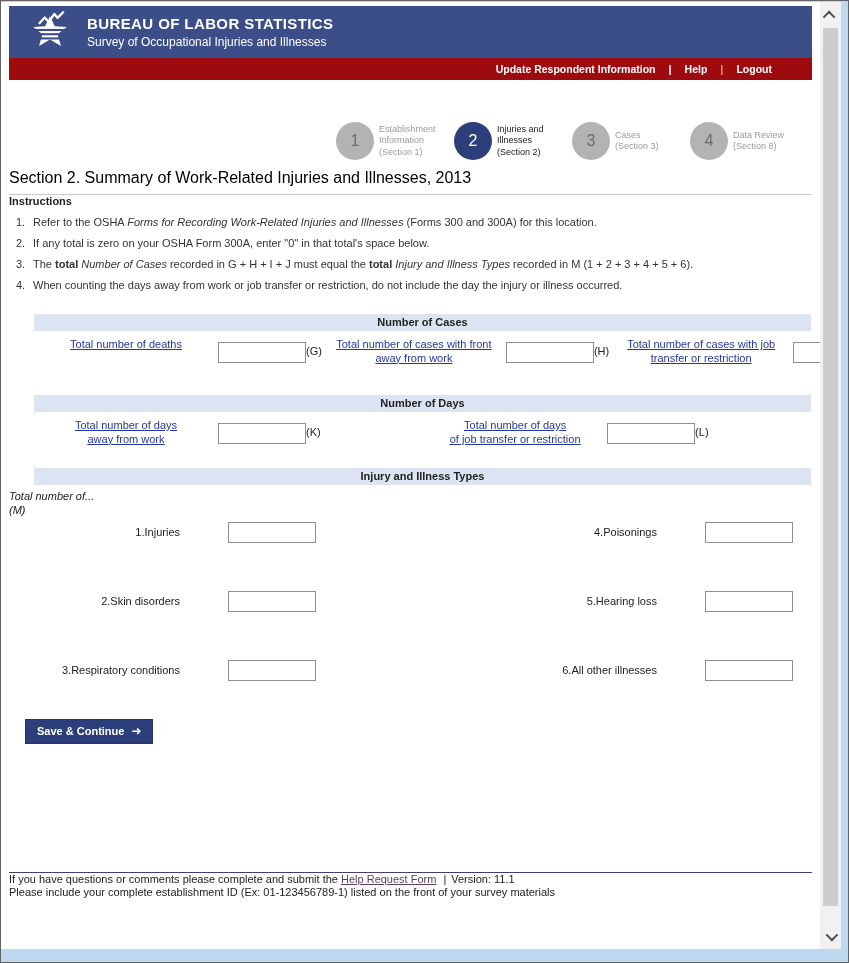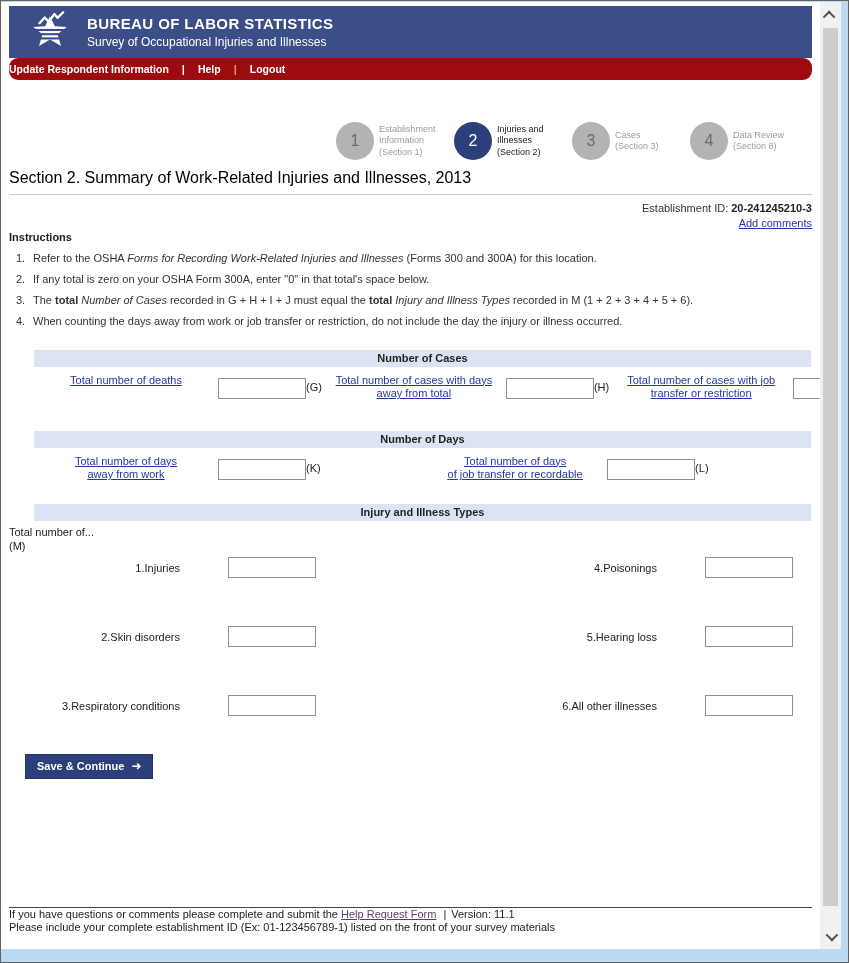--- a/index.html
+++ b/index.html
@@ -20,21 +20,21 @@
 
   .page { width:819px; padding:4px 8px 0 8px; }
 
   
   .hdr { height:52px; background:#3b4e87; display:flex; align-items:center; color:#fff; }
   .hdr-logo { margin-left:18px; width:46px; height:44px; flex:none; }
   .hdr-text { margin-left:14px; }
   .hdr-title { font-size:15px; font-weight:bold; letter-spacing:0.4px; }
   .hdr-sub { font-size:12px; margin-top:3px; }
 
-  .navbar { height:22px; background:#9e0b0f; display:flex; align-items:center; padding-right:40px;border-radius:9px; }
+  .navbar { height:22px; background:#9e0b0f; display:flex; justify-content:flex-end; align-items:center; padding-right:40px; }
   .nav-link { color:#fff; font-weight:bold; font-size:10.5px; text-decoration:none; cursor:pointer; }
   .nav-sep { color:#fff; font-weight:bold; margin:0 13px; }
   .nav-sep.gold { color:#e8a33d; }
 
   
   .steps { display:flex; margin:42px 0 0 327px; }
   .step { display:flex; align-items:center; width:118px; }
   .step-circle { width:38px; height:38px; border-radius:50%; background:#b3b3b3; color:#6b6b6b; font-size:16px; display:flex; align-items:center; justify-content:center; flex:none; }
   .step-label { font-size:9px; color:#9b9b9b; width:74px; margin-left:5px; line-height:1.25; }
   .step.active .step-circle { background:#2d3f7b; color:#fff; }
@@ -57,21 +57,21 @@
   .grid4 { display:grid; grid-template-columns:repeat(4,1fr); }
   .cell { display:flex; align-items:flex-start; padding-top:7px; }
   .cell-link { display:block; color:#2438a0; text-decoration:underline; text-align:center; width:184px; min-height:30px; line-height:1.25; cursor:pointer; }
   .cell-link div { text-decoration:underline; }
   .fbox { width:88px; height:21px; border:1px solid #8f8f8f; background:#fff; margin-top:4px; font-size:12px; padding:0 3px; }
   .cell-letter { margin-top:7px; color:#222; }
   .cell-j .fbox { margin-top:17px; }
 
   .sec { margin-top:19px; }
   .types-body { margin-top:4px; }
-  .types-intro { line-height:1.3; color:#222; }
+  .types-intro { line-height:1.3; color:#222;font-style:italic; }
   .types-grid { display:grid; grid-template-columns:171px 88px 293px 88px; column-gap:7px; row-gap:6px; align-items:center; margin-top:4px;gap:48px; }
   .t-label { text-align:right; color:#222; }
   .types-grid .fbox { margin-top:0; }
 
   .save-btn { margin:38px 0 0 16px; background:#2d3f7b; color:#fff; border:1px solid #24356b; font-weight:bold; font-size:11px; padding:4px 11px 5px 11px; cursor:pointer; display:inline-flex; align-items:center; font-family:inherit; }
   .save-arrow { margin-left:7px; font-size:12px; }
 
   .footer { margin-top:128px; border-top:1px solid #3f4071; line-height:1.2; color:#222; }
   .footer a.help-link { color:#5b3f63; text-decoration:underline; cursor:pointer; }
   .footer .ver-sep { margin:0 5px 0 7px; }
@@ -137,24 +137,20 @@
             <div>Data Review</div>
             <div>(Section 8)</div>
           </div>
         </div>
       </div>
 
       
       <div class="page-title">Section 2. Summary of Work-Related Injuries and Illnesses, 2013</div>
 
       
-      <div class="estab">
-        <div><span>Establishment ID: </span><b>20-241245210-3</b></div>
-        <div><a class="blue-link">Add comments</a></div>
-      </div>
 
       
       <div class="instructions">
         <div class="instr-head">Instructions</div>
         <div class="instr-item">
           <span class="instr-num">1.</span>
           <span class="instr-text"><span>Refer to the OSHA </span><i>Forms for Recording Work-Related Injuries and Illnesses</i><span> (Forms 300 and 300A) for this location.</span></span>
         </div>
         <div class="instr-item">
           <span class="instr-num">2.</span>
@@ -173,21 +169,21 @@
       
       <div class="form-wrap sec" style="margin-top:23px;">
         <div class="sec-bar">Number of Cases</div>
         <div class="grid4">
           <div class="cell">
             <a class="cell-link">Total number of deaths</a>
             <input class="fbox" type="text" style="">
             <div class="cell-letter">(G)</div>
           </div>
           <div class="cell">
-            <a class="cell-link">Total number of cases with days away from total</a>
+            <a class="cell-link">Total number of cases with front away from work</a>
             <input class="fbox" type="text" style="">
             <div class="cell-letter">(H)</div>
           </div>
           <div class="cell">
             <a class="cell-link">Total number of cases with job transfer or restriction</a>
             <input class="fbox" type="text" style="">
             <div class="cell-letter">(I)</div>
           </div>
           <div class="cell cell-j">
             <a class="cell-link">Total number of other recordable cases</a>
@@ -206,21 +202,21 @@
               <div>Total number of days</div>
               <div>away from work</div>
             </a>
             <input class="fbox" type="text" style="">
             <div class="cell-letter">(K)</div>
           </div>
           <div class="cell"></div>
           <div class="cell">
             <a class="cell-link">
               <div>Total number of days</div>
-              <div>of job transfer or recordable</div>
+              <div>of job transfer or restriction</div>
             </a>
             <input class="fbox" type="text" style="">
             <div class="cell-letter">(L)</div>
           </div>
           <div class="cell"></div>
         </div>
       </div>
 
       
       <div class="sec">

